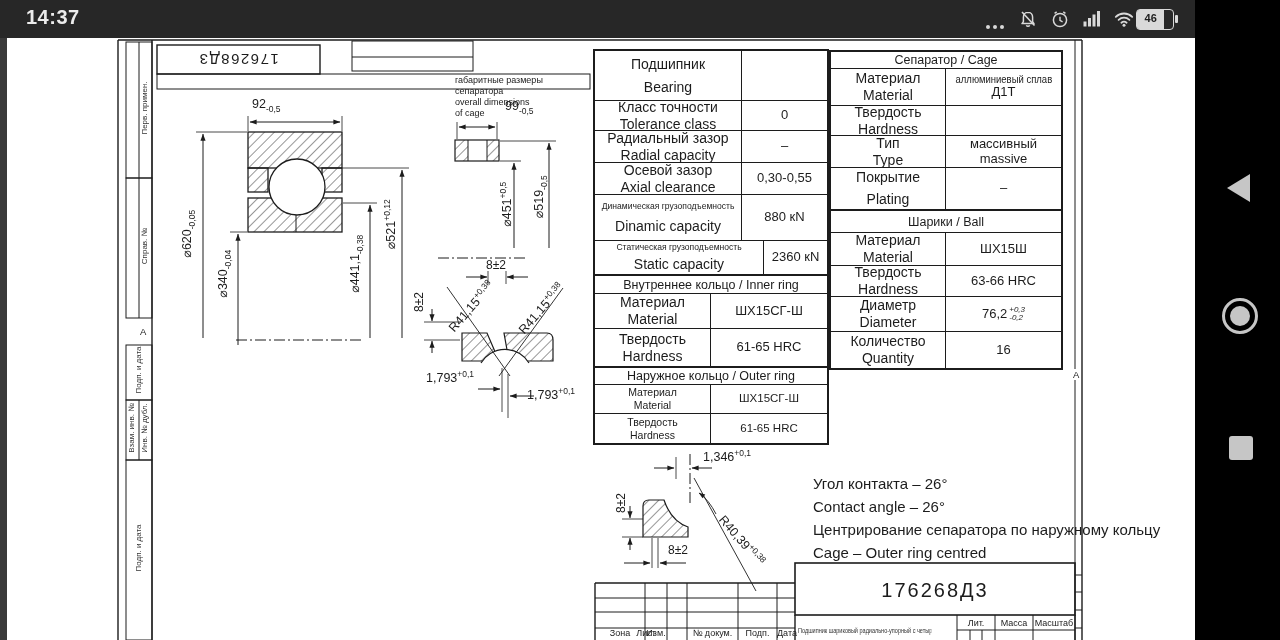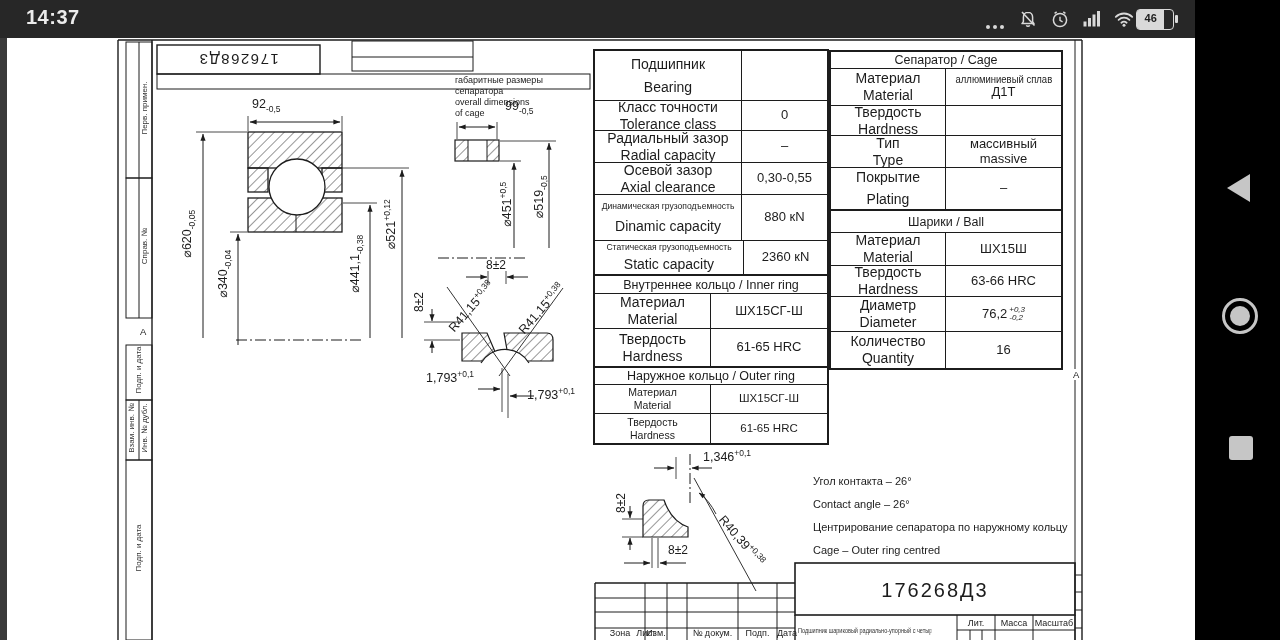--- a/index.html
+++ b/index.html
@@ -33,21 +33,21 @@
   .lbl sup{font-size:8.5px;vertical-align:5px;}
   .rot{transform:rotate(-90deg);transform-origin:center;text-align:center;}
   .rl{transform:rotate(-49deg);transform-origin:center;text-align:center;}
   .rr{transform:rotate(49deg);transform-origin:center;text-align:center;}
   .rev{position:absolute;display:flex;align-items:center;justify-content:center;
        transform:rotate(180deg);font-size:15px;letter-spacing:1.5px;}
   .mlabel{position:absolute;font-size:8px;color:#333;transform:rotate(-90deg);transform-origin:center;
           text-align:center;white-space:nowrap;line-height:1;}
   .note9{position:absolute;font-size:9px;line-height:11px;color:#222;}
   .marker{position:absolute;font-size:9.5px;background:#fff;padding:0 1px;color:#222;}
-  .notetx{position:absolute;font-size:11px;color:#1c1c1c;white-space:nowrap;}
+  .notetx{position:absolute;font-size:15px;color:#1c1c1c;white-space:nowrap;}
   
   .spectab{position:absolute;border:2px solid #1c1c1c;background:#fff;box-sizing:border-box;}
   .tr{display:flex;border-top:1px solid #1c1c1c;box-sizing:border-box;}
   .tr:first-child{border-top:none;}
   .tl{flex:1;display:flex;flex-direction:column;align-items:center;justify-content:center;line-height:1.2;text-align:center;}
   .tv{display:flex;flex-direction:column;align-items:center;justify-content:center;border-left:1px solid #1c1c1c;
       font-size:13px;box-sizing:border-box;text-align:center;line-height:1.15;}
   .ru,.en{font-size:14px;}
   .sm{font-size:9.3px;transform:scaleX(.92);white-space:nowrap;}
   .sm2{font-size:10.5px;}
@@ -275,21 +275,21 @@
         </div>
       <div class="tv" style="width:86px;">
           <span>880 кN</span>
         </div>
     </div>
     <div class="tr" style="height:34px;">
       <div class="tl">
           <span class="sm">Статическая грузоподъемность</span>
           <span class="ru" style="margin-top:3px;">Static capacity</span>
         </div>
-      <div class="tv" style="width:84px;">
+      <div class="tv" style="width:64px;">
           <span>2360 кN</span>
         </div>
     </div>
     <div class="sec" style="height:20px;">
         <span>Внутреннее кольцо / Inner ring</span>
       </div>
     <div class="tr" style="height:34px;border-top:none;">
       <div class="tl">
           <span class="ru">Материал</span>
           <span class="ru">Material</span>

